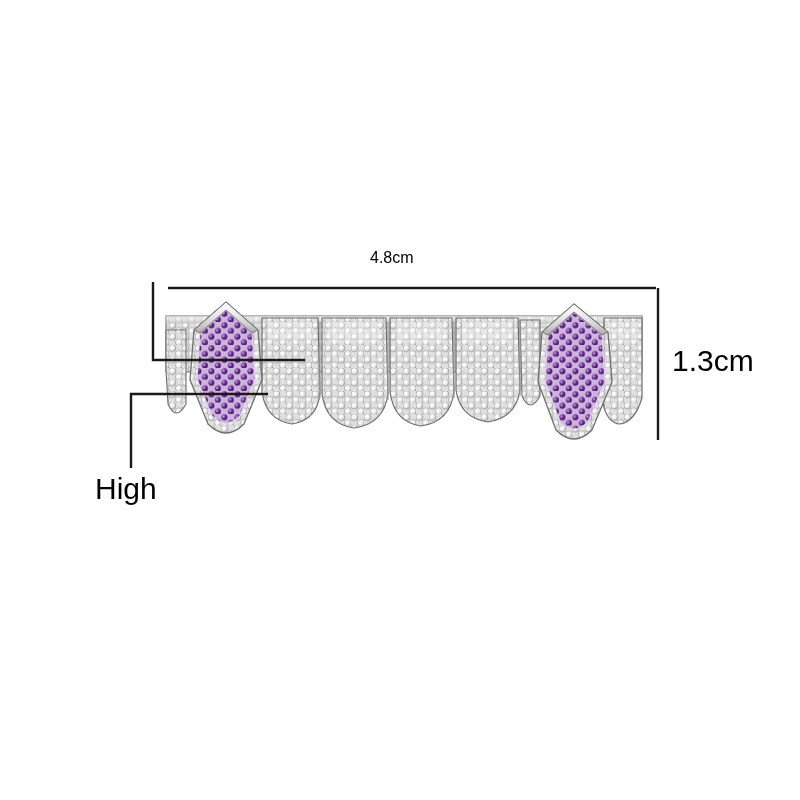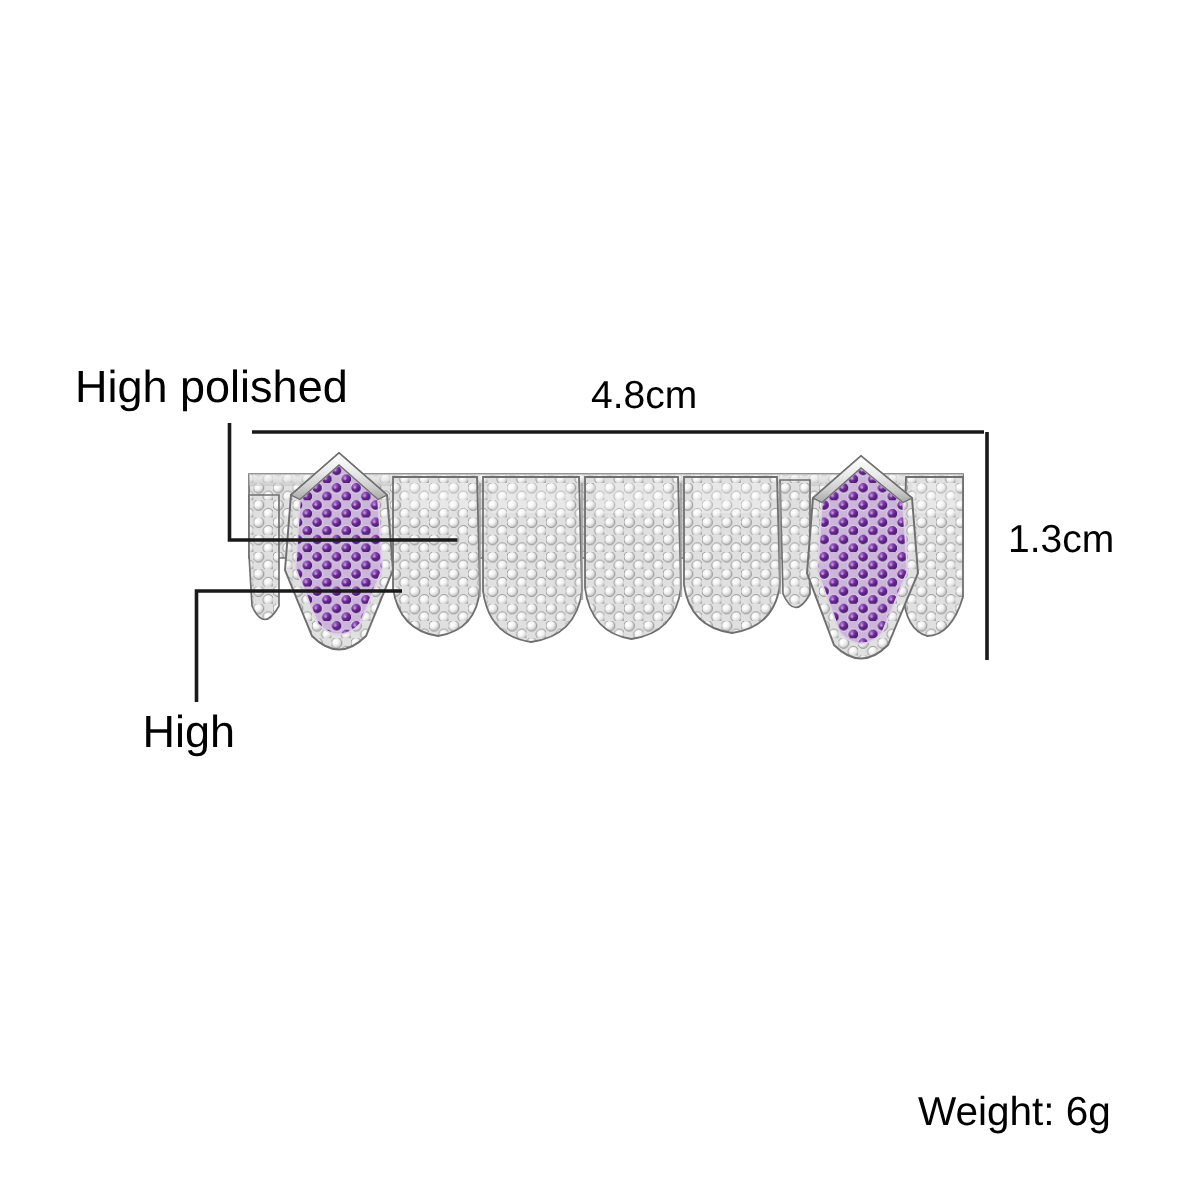--- a/index.html
+++ b/index.html
@@ -13,22 +13,22 @@
   #stage { position:absolute; inset:0; width:800px; height:800px; }
   .anno-text {
     position:absolute;
     color:#000;
     font-family:"Liberation Sans", sans-serif;
     white-space:nowrap;
     line-height:1;
   }
   #label-high-polished { left:50px; top:244px; font-size:30px; }
   #label-brass         { left:95px; top:474px; font-size:30px; }
-  #label-width         { left:370px; top:250px; font-size:26px;margin-left:24px; }
-  #label-height        { left:672px; top:346px; font-size:26px; }
+  #label-width         { left:370px; top:250px; font-size:16px; }
+  #label-height        { left:672px; top:346px; font-size:30px; }
   #label-weight        { left:612px; top:728px; font-size:27px; }
   svg { display:block; position:absolute; left:0; top:0; }
 </style>
 </head>
 <body>
 
 <div id="stage">
 
   <svg width="800" height="800" viewBox="0 0 800 800">
     <defs>
@@ -150,23 +150,21 @@
 
     <g>
       <path d="M153,282 L153,360 L305,360" stroke="#1a1a1a" stroke-width="2.4" fill="none"></path>
     </g>
 
     <g>
       <path d="M131,468 L131,394 L268,394" stroke="#1a1a1a" stroke-width="2.4" fill="none"></path>
     </g>
   </svg>
 
-  <div class="anno-text" id="label-high-polished">High polished</div>
 
   <div class="anno-text" id="label-brass">High</div>
 
   <div class="anno-text" id="label-width">4.8cm</div>
 
   <div class="anno-text" id="label-height">1.3cm</div>
 
-  <div class="anno-text" id="label-weight">Weight: 6g</div>
 
 </div>
 
 </body></html>

